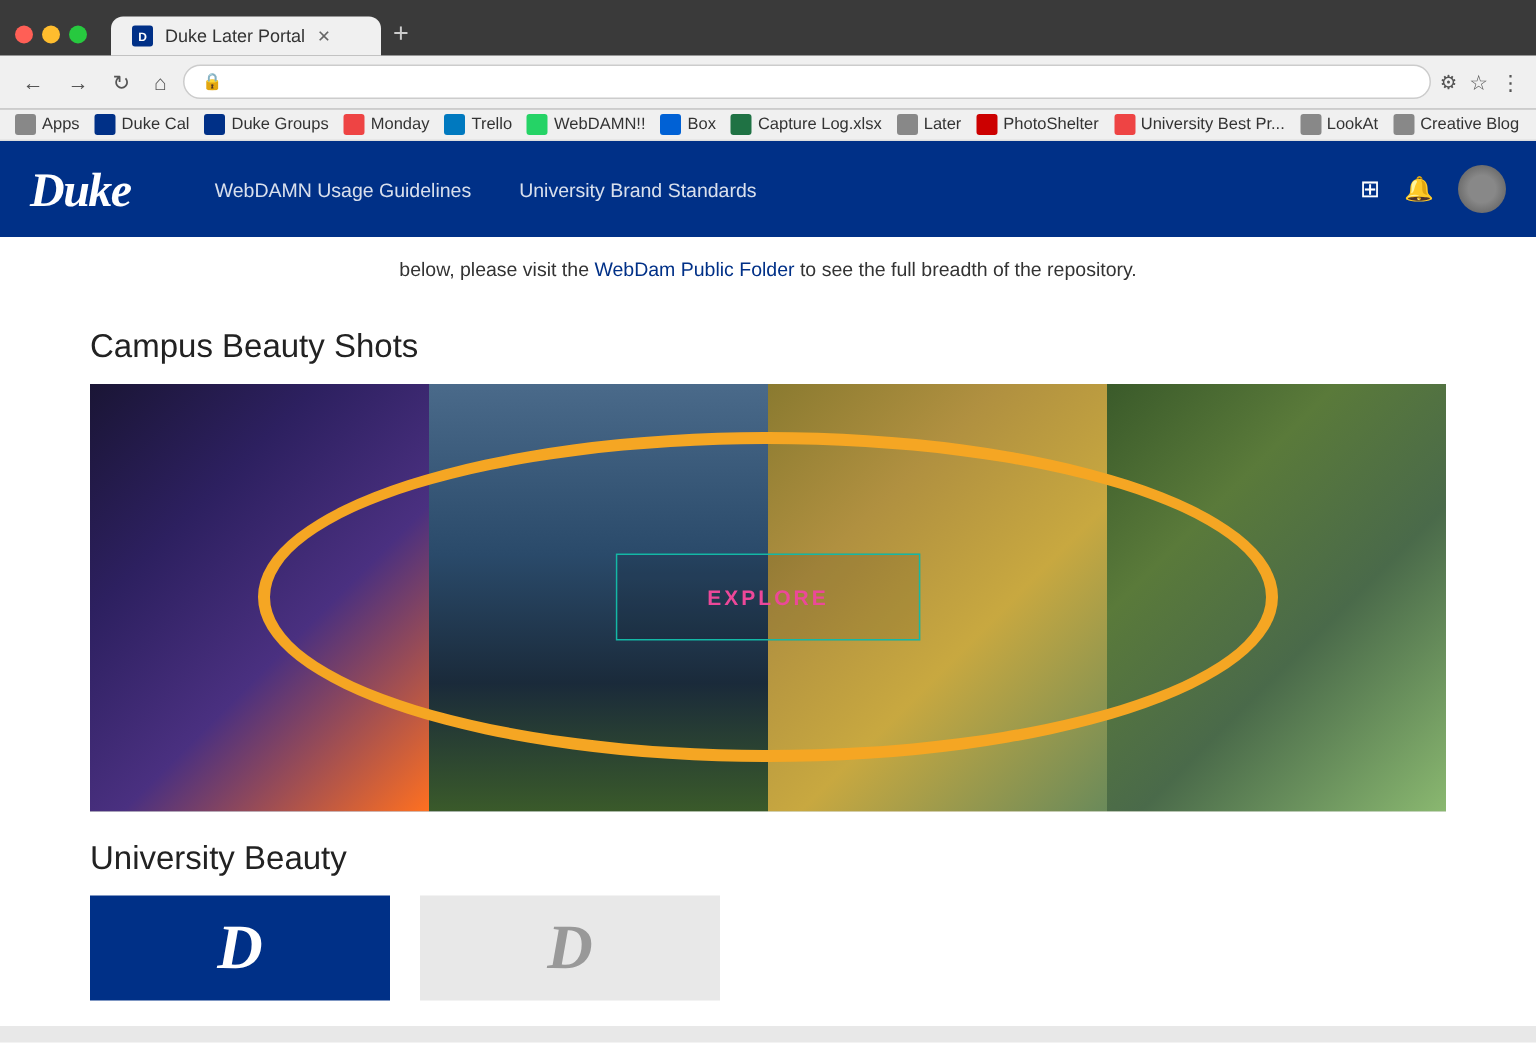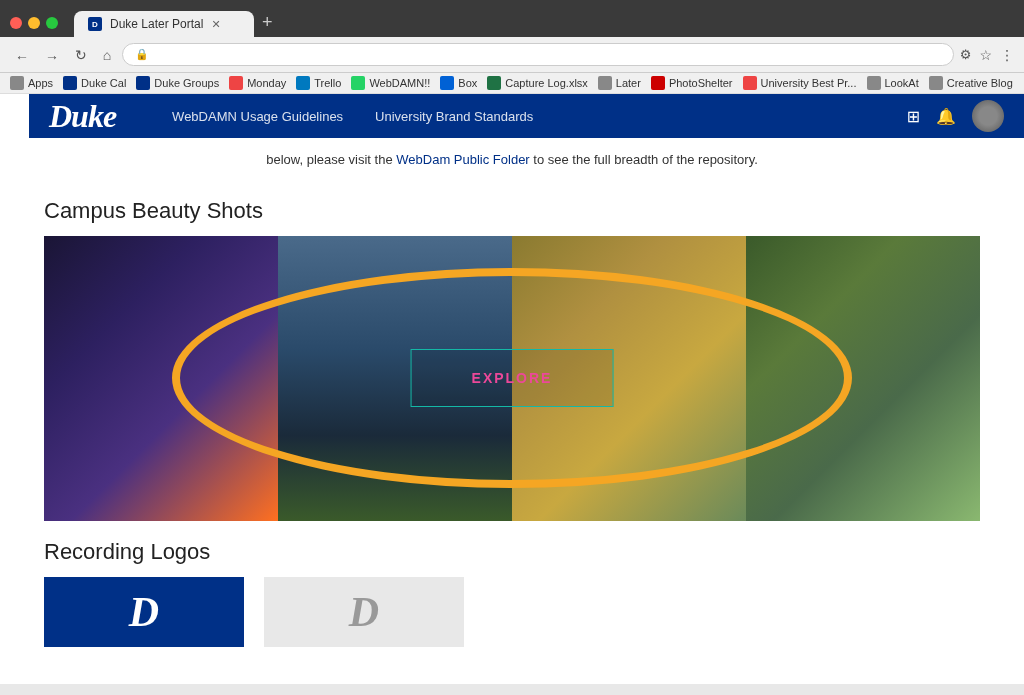--- a/index.html
+++ b/index.html
@@ -28,31 +28,31 @@
     .nav-icons { display: flex; gap: 8px; align-items: center; color: #555; font-size: 14px; }
 
     .bookmarks-bar { background: #f0f0f0; display: flex; align-items: flex-end; padding: 3px 10px; gap: 10px; border-bottom: 1px solid #ddd; overflow: hidden; }
     .bm-item { display: flex; align-items: center; gap: 4px; font-size: 11px; color: #333; white-space: nowrap; cursor: pointer; }
     .bm-icon { width: 14px; height: 14px; border-radius: 2px; display: inline-block; }
 
     
     .page-content { background: white; height: calc(695px - 105px); overflow: hidden; }
 
     
-    .site-nav { background: #003087; display: flex; align-items: center; padding: 0 20px; height: 44px; margin-left: 29px; }
+    .site-nav { background: #003087; display: flex; align-items: center; padding: 0 20px; height: 64px; }
     .site-logo { color: white; font-size: 32px; font-weight: bold; font-style: italic; font-family: Georgia, serif; margin-right: 40px; letter-spacing: -1px; }
     .site-nav-links { display: flex; gap: 0; align-items: center; flex: 1; }
     .site-nav-link { color: rgba(255,255,255,0.85); font-size: 13px; padding: 16px 16px; cursor: pointer; text-decoration: none; white-space: nowrap; }
     .site-nav-actions { display: flex; align-items: center; gap: 16px; margin-left: auto; }
     .nav-grid-icon { color: white; font-size: 16px; cursor: pointer; }
     .nav-bell-icon { color: white; font-size: 16px; cursor: pointer; }
     .nav-avatar { width: 32px; height: 32px; border-radius: 50%; background: #666; overflow: hidden; cursor: pointer; }
 
     
-    .main-content { padding: 0 4px; background: white; }
+    .main-content { padding: 0 20px; background: white; }
     .intro-text { font-size: 13px; color: #333; padding: 12px 140px 12px 140px; text-align: center; line-height: 1.5; }
     .intro-text a { color: #003087; }
 
     .section-title { font-size: 22px; color: #222; font-weight: 400; margin: 16px 0 12px 0; padding-left: 40px; }
 
     
     .campus-image-container { position: relative; margin: 0 40px; height: 285px; overflow: hidden; cursor: pointer; }
 
     .campus-image { width: 100%; height: 100%; background: linear-gradient(to right,
       #1a1a2e 0%, #2d3561 20%,
@@ -207,21 +207,21 @@
         <div class="campus-panel panel-3"></div>
         <div class="campus-panel panel-4"></div>
       </div>
 
       <div class="orange-ellipse"></div>
 
       <div class="explore-overlay">EXPLORE</div>
     </div>
 
     <div class="logos-section">
-      <h2 class="section-title" style="padding-left:0; margin-top: 18px;">Recording Logos</h2>
+      <h2 class="section-title" style="padding-left:0; margin-top: 18px;">University Beauty</h2>
       <div class="logos-grid">
         <div class="logo-card logo-card-blue">
           <span class="duke-d">D</span>
         </div>
         <div class="logo-card logo-card-gray">
           <span class="duke-d-outline">D</span>
         </div>
       </div>
     </div>
 

